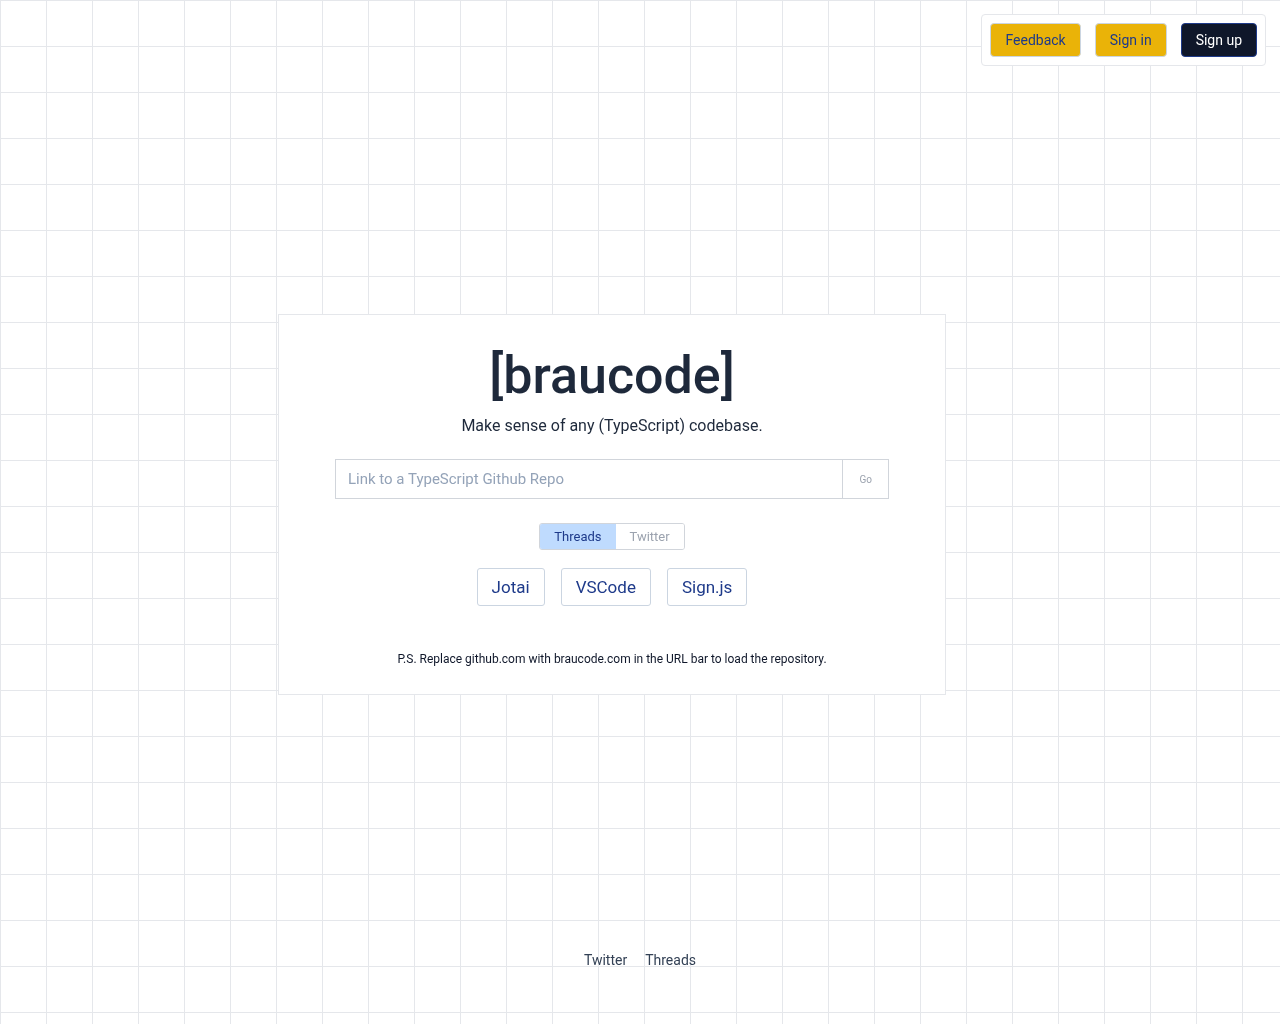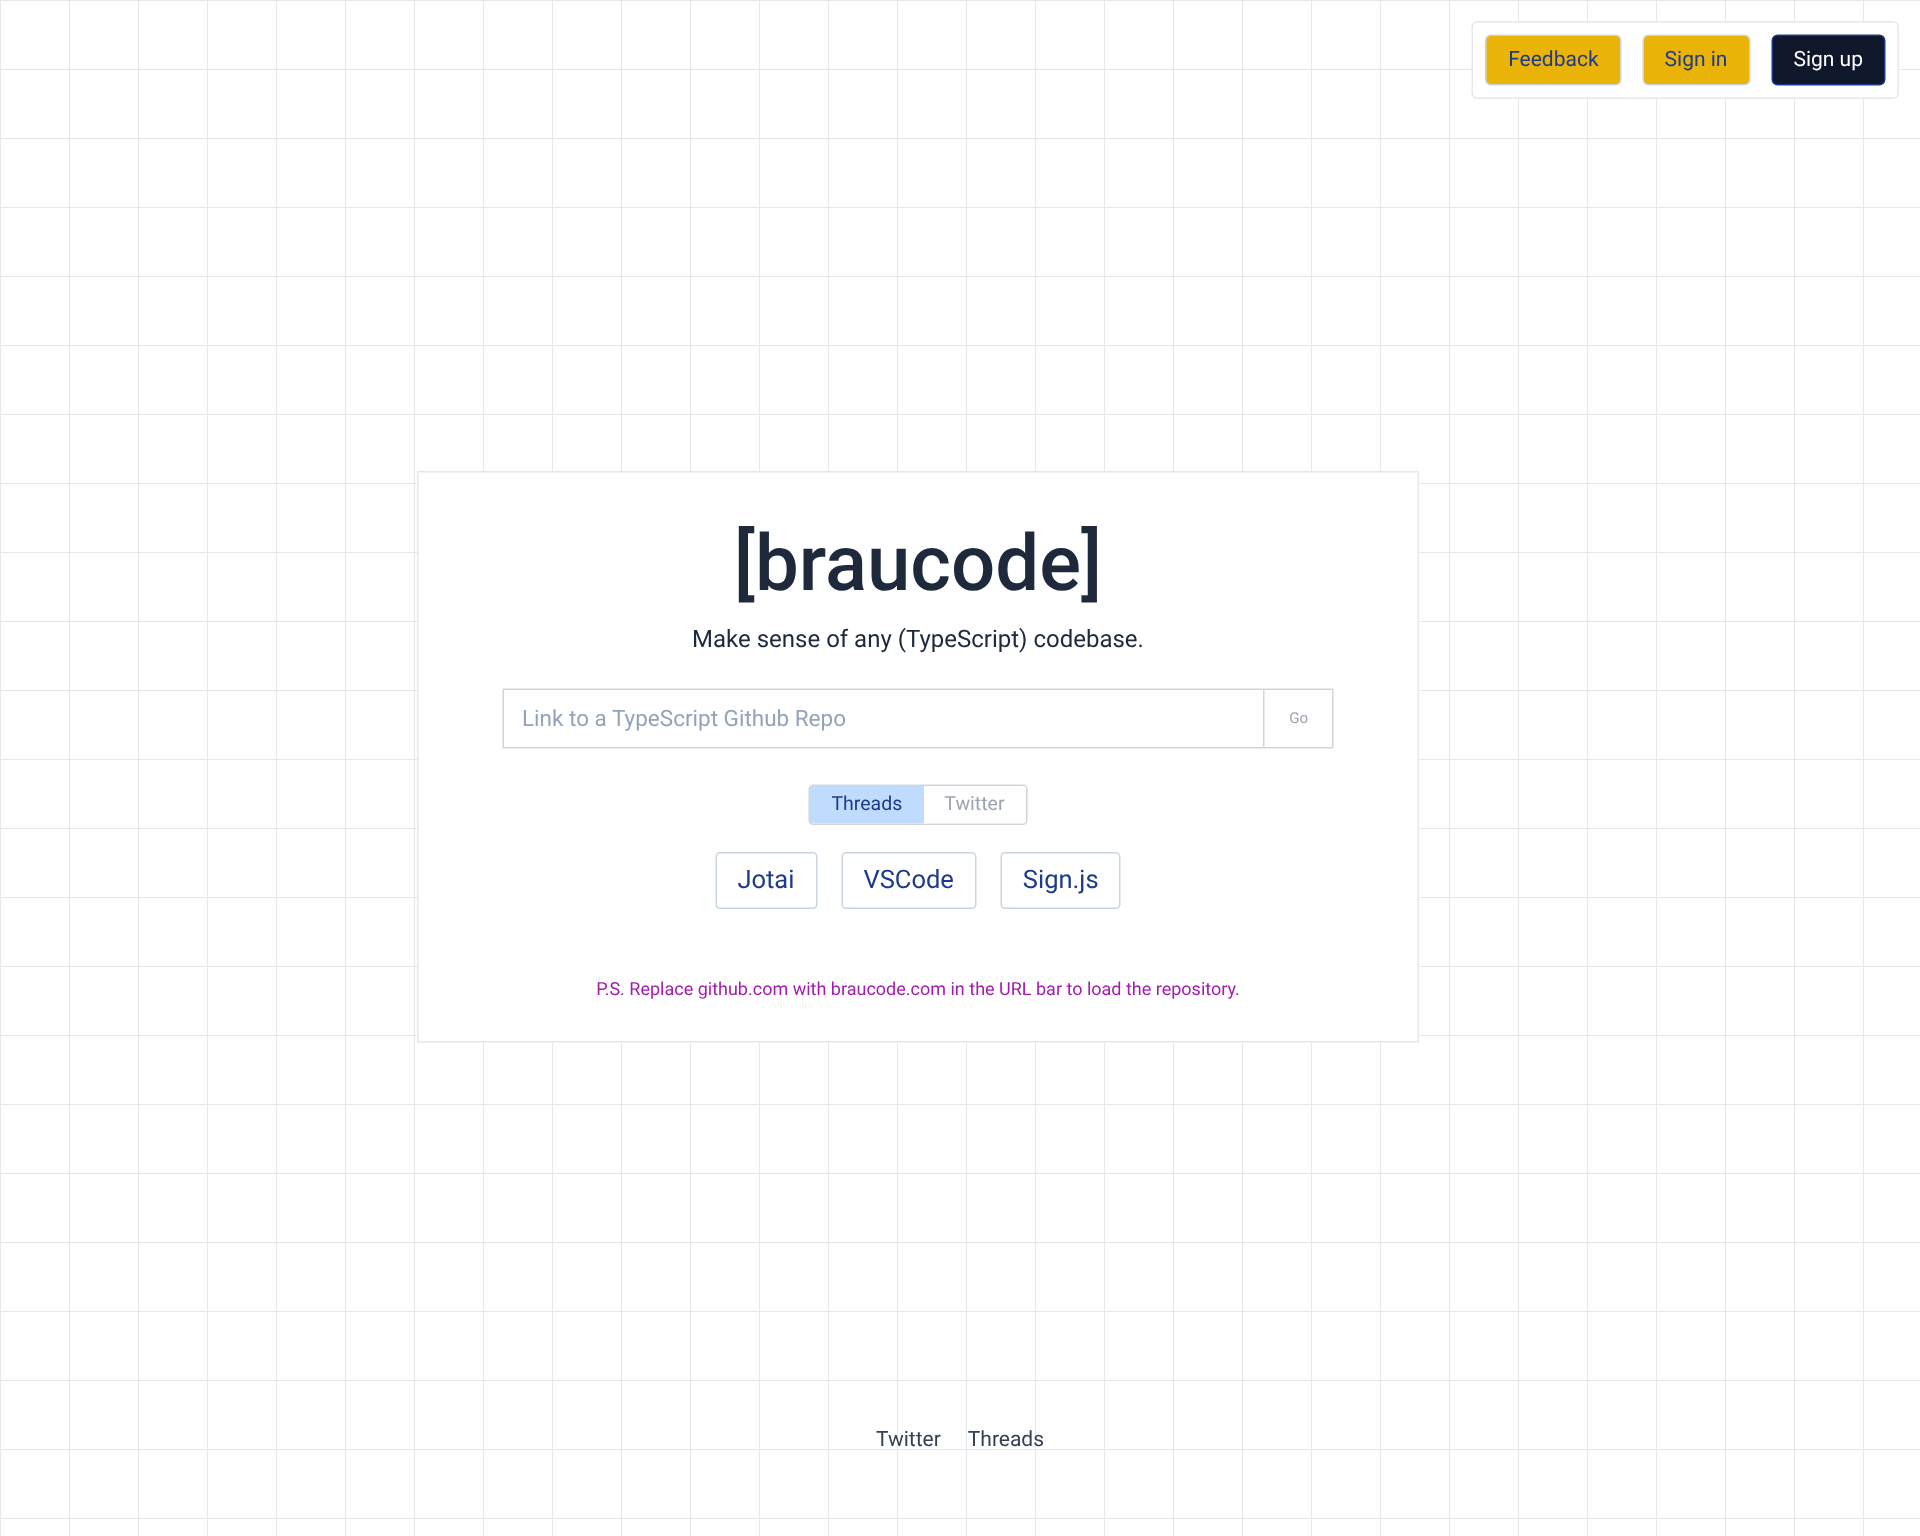--- a/index.html
+++ b/index.html
@@ -167,21 +167,21 @@
   padding: 8px 14px;
   font-size: 17px;
   cursor: pointer;
   border-radius: 3px;
   font-family: inherit;
 }
 
 .ps-text {
   text-align: center;
   font-size: 12px;
-  color: #a21caf;
+  color: #0f172a;
   margin-top: 46px;
 }
 
 .footer {
   position: absolute;
   bottom: 56px;
   left: 0;
   width: 100%;
   display: flex;
   justify-content: center;

